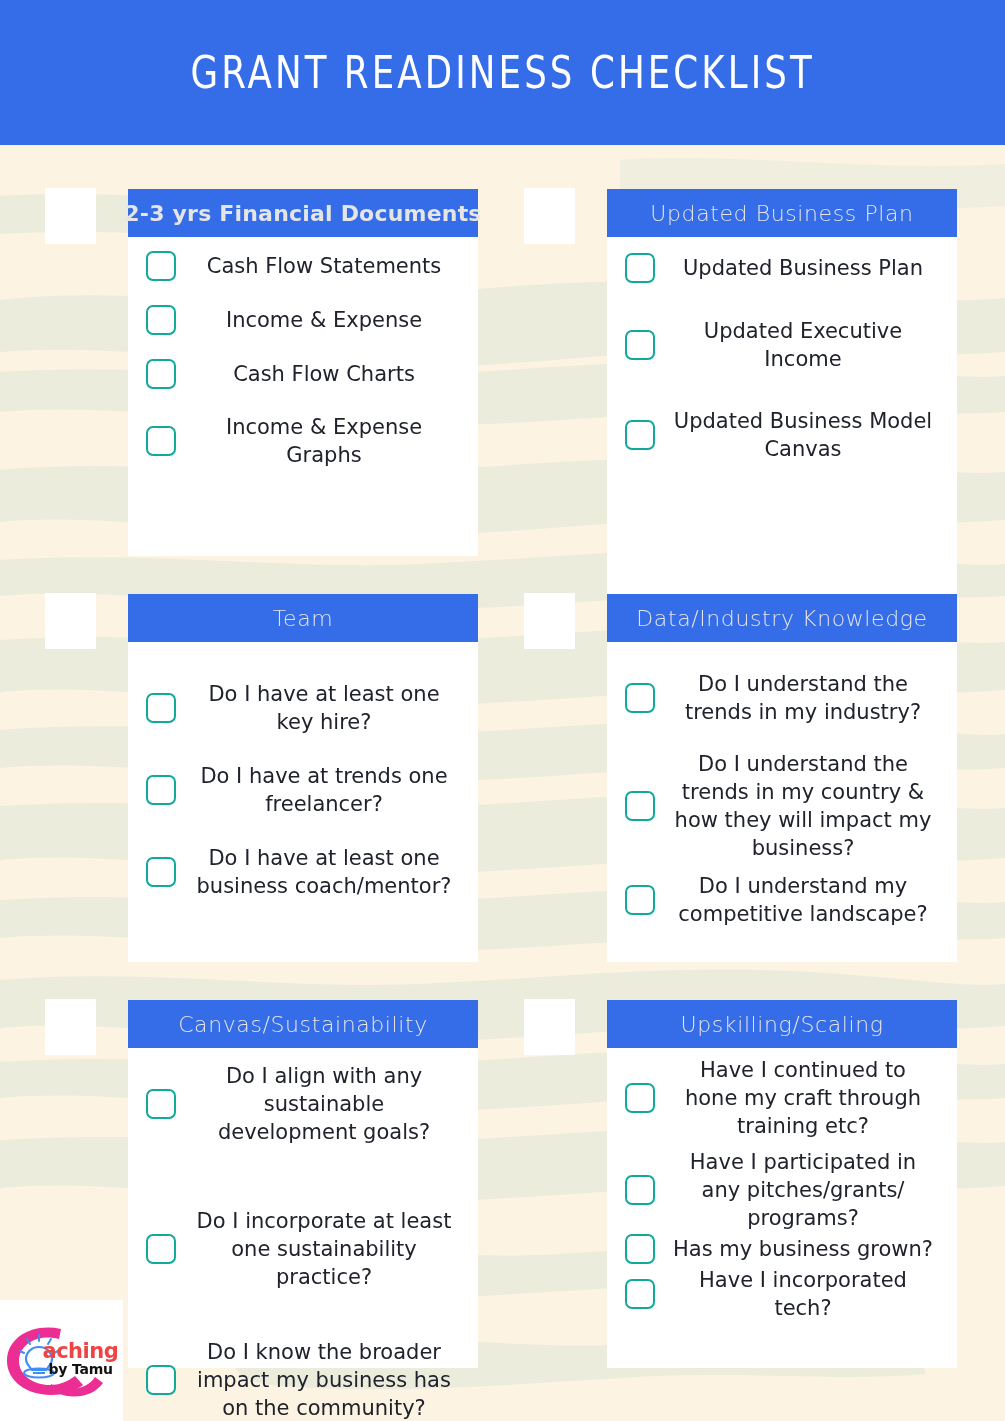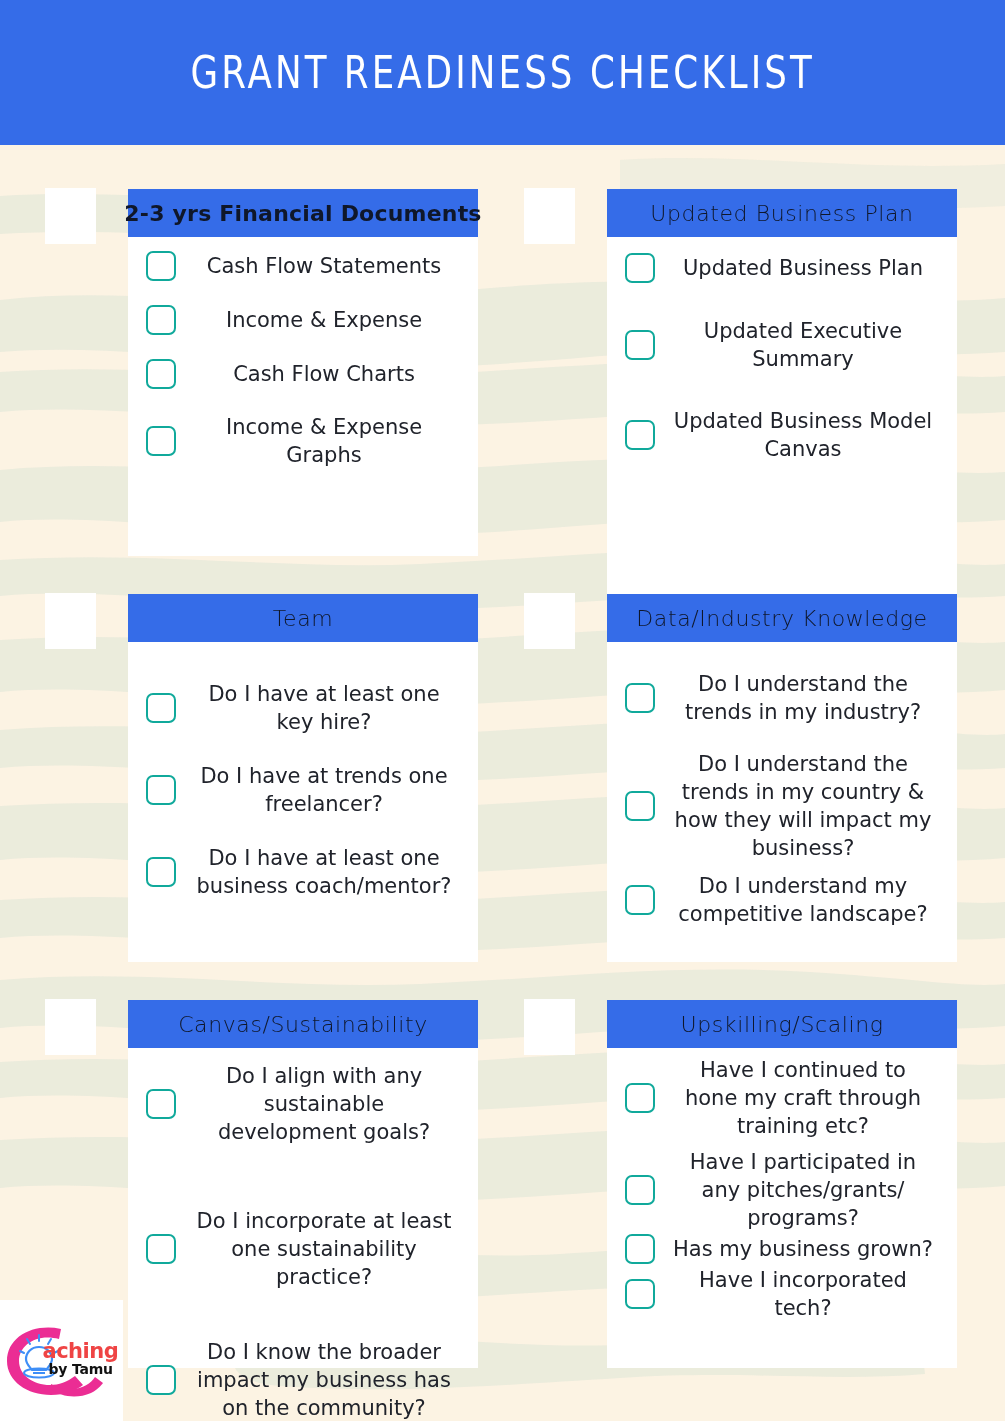--- a/index.html
+++ b/index.html
@@ -77,21 +77,21 @@
 
   .card-header {
     background: #356CE8;
     height: 48px;
     display: flex;
     align-items: center;
     justify-content: center;
     flex: 0 0 auto;
   }
   .card-header-title {
-    color: #0f172a;
+    color: #e5e5e5;
     font-size: 22px;
     font-weight: 300;
     letter-spacing: 0.6px;
     font-family: "DejaVu Sans", "Liberation Sans", sans-serif;
     white-space: nowrap;
   }
   .card-header.bold .card-header-title {
     font-weight: 700;
     letter-spacing: 0.2px;
   }
@@ -229,21 +229,21 @@
       <div class="card-header">
         <span class="card-header-title">Updated Business Plan</span>
       </div>
       <div class="card-body" style="padding-top:16px;">
         <div class="check-row" style="margin-bottom:34px;">
           <span class="checkbox"></span>
           <span class="check-label">Updated Business Plan</span>
         </div>
         <div class="check-row" style="margin-bottom:34px;">
           <span class="checkbox"></span>
-          <span class="check-label">Updated Executive Summary</span>
+          <span class="check-label">Updated Executive Income</span>
         </div>
         <div class="check-row">
           <span class="checkbox"></span>
           <span class="check-label">Updated Business Model Canvas</span>
         </div>
       </div>
     </div>
   </div>
 
   <div class="card-slot">

